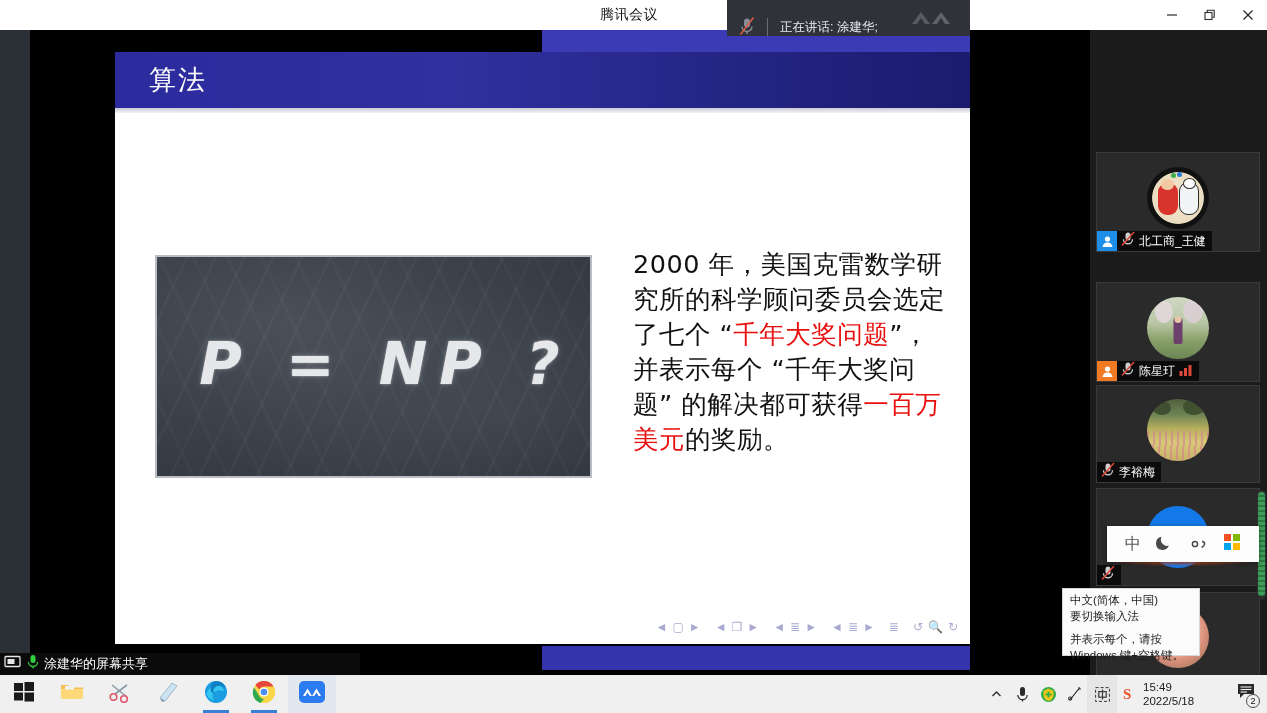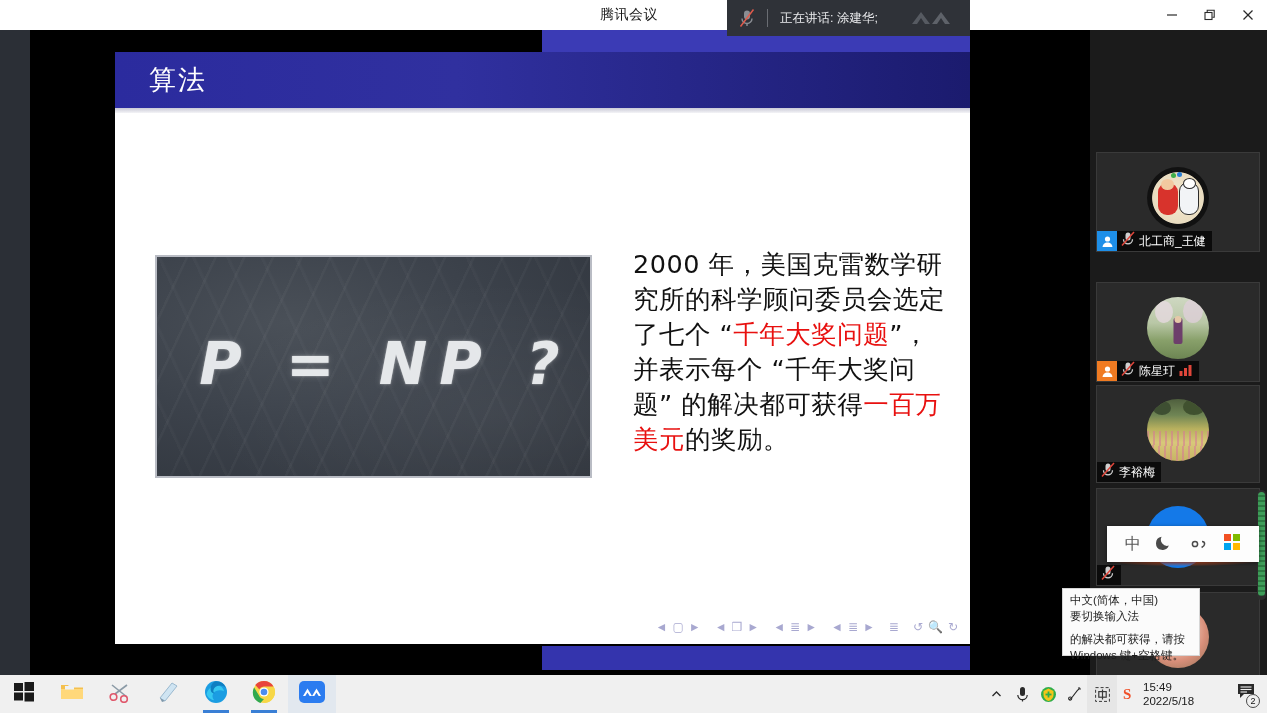--- a/index.html
+++ b/index.html
@@ -23,21 +23,21 @@
   .winbtns { position: absolute; right: 0; top: 0; height: 30px; display: flex; }
   .winbtn {
     width: 38px; height: 30px; display: flex; align-items: center; justify-content: center;
     color: #2b2b2b; font-size: 13px; line-height: 1;
   }
   .winbtn svg { display: block; }
 
   
   .speaking {
     position: absolute; left: 727px; top: 0; width: 243px; height: 36px;
-    background: #2f3238; display: flex; align-items: center; z-index: 30;
+    background: #2f3238; display: flex; align-items: flex-end; z-index: 30;
   }
   .speaking .mic { width: 40px; display: flex; align-items: center; justify-content: center; }
   .speaking .divider { width: 1px; height: 18px; background: #6a6d73; }
   .speaking .label {
     color: #e9eaec; font-size: 12.5px; padding-left: 12px; white-space: nowrap;
   }
   .speaking .logo { position: absolute; right: 10px; top: 8px; }
 
   
   .sharearea {
@@ -319,20 +319,36 @@
         </div>
         <span>≣</span>
         <div class="grp">
           <span>↺</span>
           <span>🔍</span>
           <span>↻</span>
         </div>
       </div>
     </div>
 
+    <div class="share-notice">
+      <span>
+        <svg width="18" height="15" viewBox="0 0 18 15">
+          <rect x="1" y="1.5" width="15" height="10" rx="1" fill="none" stroke="#e8e8e8" stroke-width="1.3"></rect>
+          <rect x="3.5" y="4" width="7" height="5" fill="#e8e8e8"></rect>
+        </svg>
+      </span>
+      <span>
+        <svg width="12" height="16" viewBox="0 0 12 16">
+          <rect x="3.5" y="1" width="5" height="8" rx="2.5" fill="#2ecc3f"></rect>
+          <path d="M1.5 8a4.5 4.5 0 0 0 9 0" fill="none" stroke="#2ecc3f" stroke-width="1.3"></path>
+          <line x1="6" y1="12.3" x2="6" y2="14.5" stroke="#2ecc3f" stroke-width="1.3"></line>
+        </svg>
+      </span>
+      <span class="txt">涂建华的屏幕共享</span>
+    </div>
   </div>
 
   <div class="panel">
 
 
     <div class="tile" style="top:122px;height:100px;">
       <div class="round-avatar" style="background: radial-gradient(circle at 50% 50%, #f5e9cf 0%, #e9dcc0 58%, #111 60%);">
         <div style="position:absolute;left:11px;top:16px;width:20px;height:32px;border-radius:9px;background:#d8332c;"></div>
         <div style="position:absolute;left:14px;top:12px;width:13px;height:11px;border-radius:50%;background:#f2c9a0;"></div>
         <div style="position:absolute;right:10px;top:15px;width:20px;height:33px;border-radius:9px;background:#f2f4f6;border:1px solid #2b2b2b;"></div>
@@ -456,21 +472,21 @@
         <rect x="0" y="9" width="7" height="7" fill="#00a4ef"></rect>
         <rect x="9" y="9" width="7" height="7" fill="#ffb900"></rect>
       </svg>
     </span>
   </div>
 
   <div class="ime-tip">
     <div>中文(简体，中国)</div>
     <div>要切换输入法</div>
     <div style="height:8px;"></div>
-    <div>的解决都可获得，请按</div>
+    <div>并表示每个，请按</div>
     <div>Windows 键+空格键。</div>
   </div>
 
   <div class="taskbar">
     <div class="tb-left">
 
       <div class="tb-item">
         <span>
           <svg width="20" height="20" viewBox="0 0 20 20">
             <rect x="0" y="1" width="9" height="8" fill="#1a1a1a"></rect>

